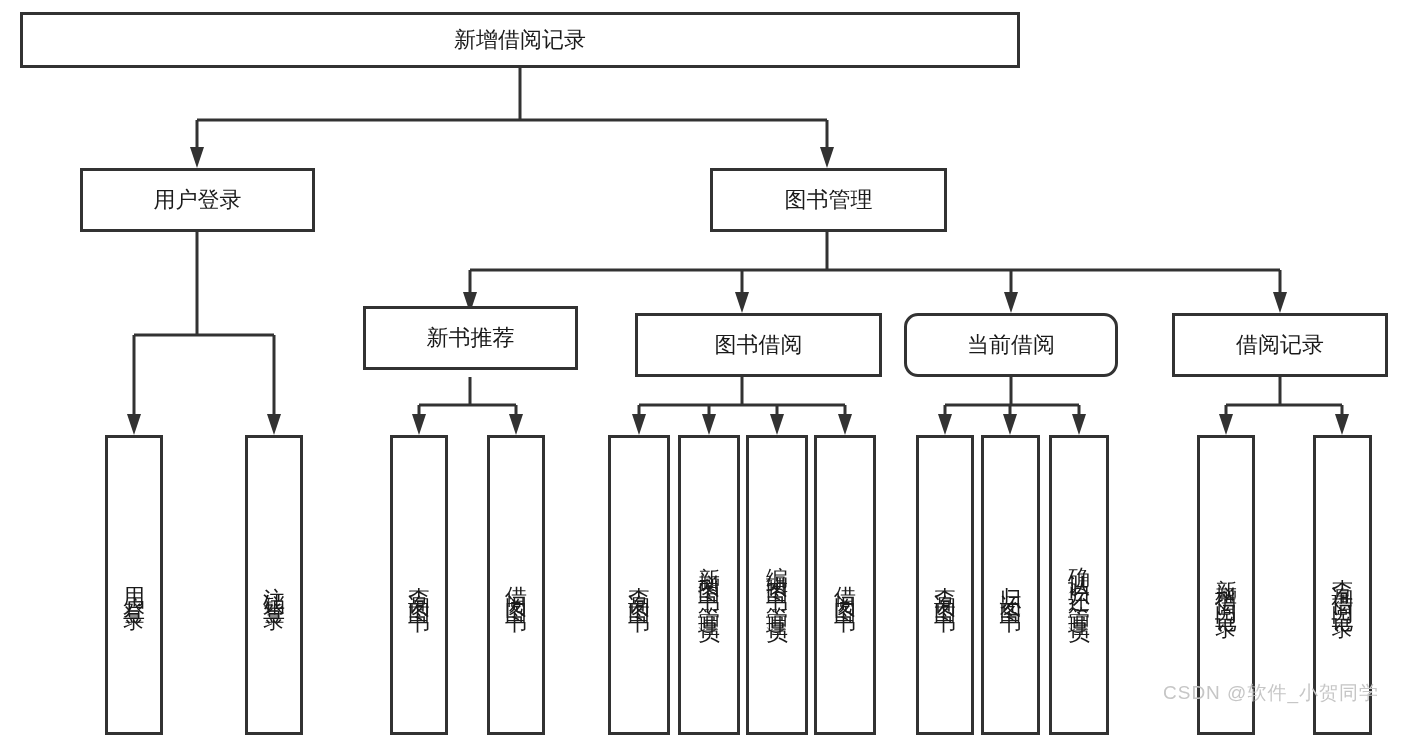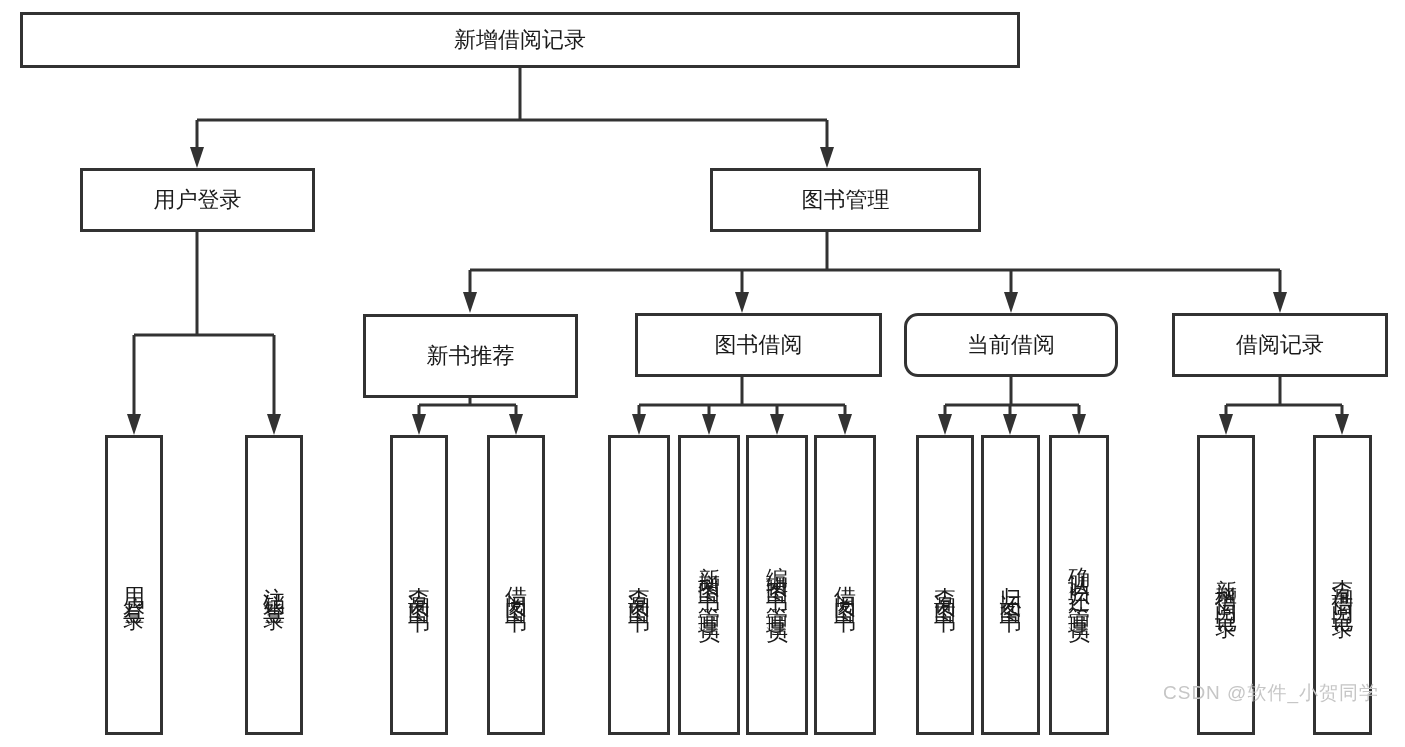--- a/index.html
+++ b/index.html
@@ -85,25 +85,25 @@
     </g>
   </svg>
 
   <div class="node hbox" style="left:20px; top:12px; width:1000px; height:56px;">
     <span>新增借阅记录</span>
   </div>
 
   <div class="node hbox" style="left:80px; top:168px; width:235px; height:64px;">
     <span>用户登录</span>
   </div>
-  <div class="node hbox" style="left:710px; top:168px; width:271px; height:64px;">
+  <div class="node hbox" style="left:710px; top:168px; width:237px; height:64px;">
     <span>图书管理</span>
   </div>
 
-  <div class="node hbox" style="left:363px; top:314px; width:215px; height:84px;">
+  <div class="node hbox" style="left:363px; top:306px; width:215px; height:64px;">
     <span>新书推荐</span>
   </div>
   <div class="node hbox" style="left:635px; top:313px; width:247px; height:64px;">
     <span>图书借阅</span>
   </div>
   <div class="node hbox" style="left:904px; top:313px; width:214px; height:64px;border-radius:14px;">
     <span>当前借阅</span>
   </div>
   <div class="node hbox" style="left:1172px; top:313px; width:216px; height:64px;">
     <span>借阅记录</span>

